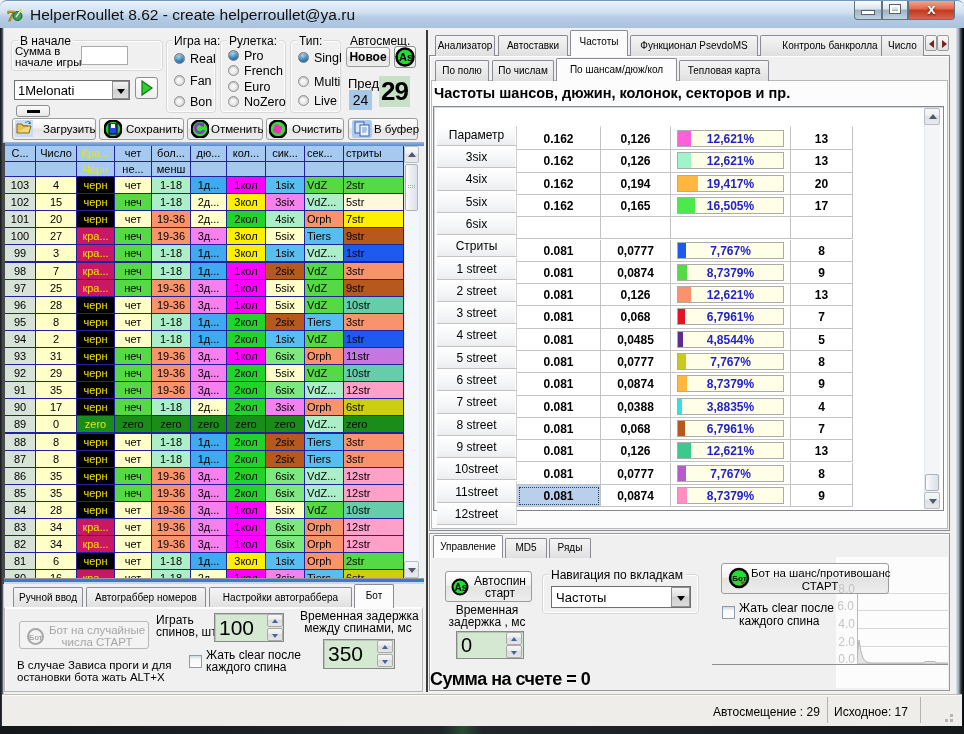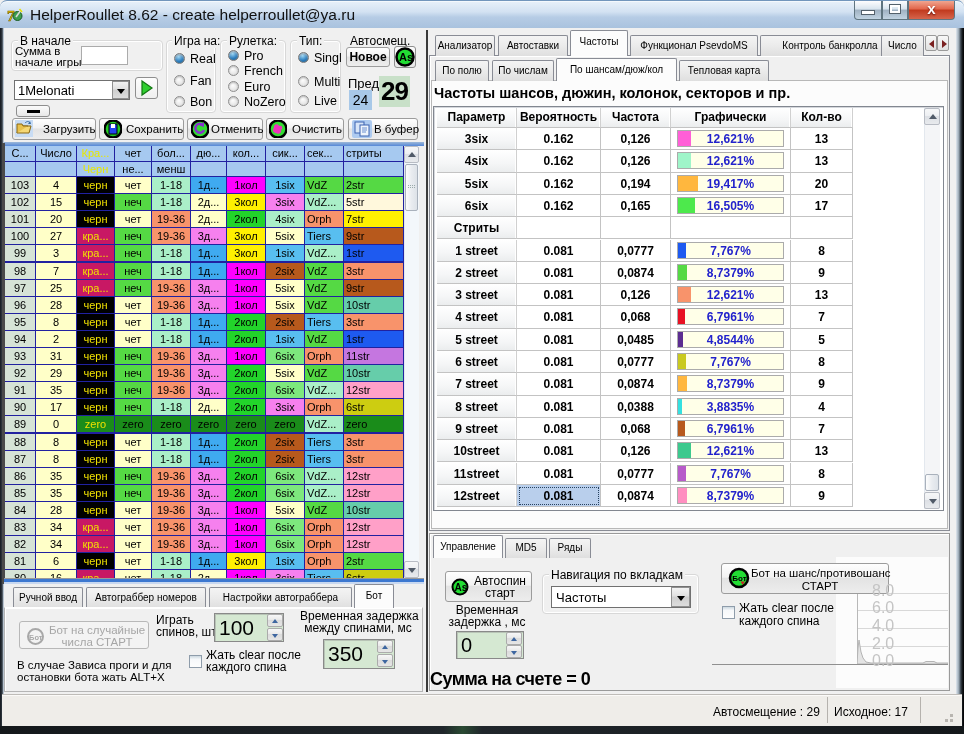--- a/index.html
+++ b/index.html
@@ -60,34 +60,34 @@
 .sbtrack{background:#F3F7FB;border-left:1px solid #E3E8EE;}
 .sbbtn{position:absolute;left:0;width:15px;height:17px;background:linear-gradient(#F6F7F8,#EDEff2 45%,#DDE0E5 50%,#E8EAED);border:1px solid #B8BCC4;border-radius:2px;color:#5E6B7E;}
 .sbthumb{position:absolute;left:1px;width:13px;background:linear-gradient(90deg,#FDFDFD,#E9ECF0 50%,#DDE2E8);border:1px solid #A9B1BC;border-radius:2px;}
 .arr{position:absolute;width:0;height:0;}
 
 .tab{position:absolute;height:21px;background:linear-gradient(#F4F4F4,#ECECEC 45%,#DFDFDF);border:1px solid #898C95;border-bottom:none;border-radius:2px 2px 0 0;font-size:10px;text-align:center;color:#000;white-space:nowrap;overflow:hidden;}
 .tab.sel{background:#FCFCFC;z-index:5;}
 
 .rr{position:absolute;left:437px;}
 .rc{position:absolute;top:0;border-right:1px solid #C3C3C3;border-bottom:1px solid #C3C3C3;font-size:12px;font-weight:bold;color:#000;text-align:center;background:#fff;}
-.rhdr{background:linear-gradient(#FFFFFF,#F5F6F7 60%,#EBEDEE);font-weight:bold;border-right:1px solid #D0D0D0;border-bottom:1px solid #C3C3C3;box-shadow:inset -1px 0 0 #fff;}
+.rhdr{background:linear-gradient(#FFFFFF,#F5F6F7 60%,#EBEDEE);font-weight:normal;border-right:1px solid #D0D0D0;border-bottom:1px solid #C3C3C3;box-shadow:inset -1px 0 0 #fff;margin-top:18px;}
 .r0{left:0;width:80px;}
 .r1{left:80px;width:84px;}
 .r2{left:164px;width:70px;}
 .r3{left:234px;width:120px;}
 .r4{left:354px;width:62px;}
 .bar{position:absolute;left:6px;top:2px;width:107px;height:17px;background:#FFFFE8;border:1px solid #ABABAB;padding-left:8px;}
 .barf{position:absolute;left:0;top:0;height:15px;}
 .bart{position:absolute;left:0;top:0;width:105px;text-align:center;font-size:12px;font-weight:bold;line-height:17px;color:#2222CC;}
 
 .spin{position:absolute;background:#D5E8D2;border:1px solid #898989;box-shadow:inset 1px 1px 0 #b8c4b6;}
 .spb{position:absolute;width:16px;background:linear-gradient(#F7F7F7,#E9E9E9 45%,#DCDCDC 50%,#E6E6E6);border:1px solid #ABABAB;border-radius:2px;}
 .chk{position:absolute;width:13px;height:13px;background:linear-gradient(#CCD8E0,#F6F8FA 30%,#FDFDFD);border:1px solid #8E9CAA;}
-.seg{position:absolute;font-size:16px;color:#C4C4C4;z-index:6;margin-left:36px;}
+.seg{position:absolute;font-size:12px;color:#C4C4C4;z-index:6;}
 .statusbar{left:2px;top:694px;width:960px;height:32px;background:#EFEDE9;border-top:1px solid #BFBCB8;box-shadow:inset 0 1px 0 #FBFAF8;}
 </style></head><body>
 <div id="win">
     <div class="abs" id="tbar">
       <div class="ttext">HelperRoullet 8.62 - create helperroullet@ya.ru</div>
       <svg style="position:absolute;left:7px;top:6px" width="17" height="17" viewBox="0 0 17 17">
         <text x="0" y="14" font-size="15" font-weight="bold" fill="#E8C400" stroke="#7A6200" stroke-width="0.6" font-family="Liberation Serif">7</text>
         <circle cx="10.5" cy="9" r="4.5" fill="#3E9E4E" stroke="#1A5A24"></circle>
         <line x1="9" y1="10" x2="14" y2="3" stroke="#D8D8D8" stroke-width="1.6"></line>
         <line x1="12.5" y1="2" x2="15" y2="5" stroke="#E8E000" stroke-width="1.5"></line>

